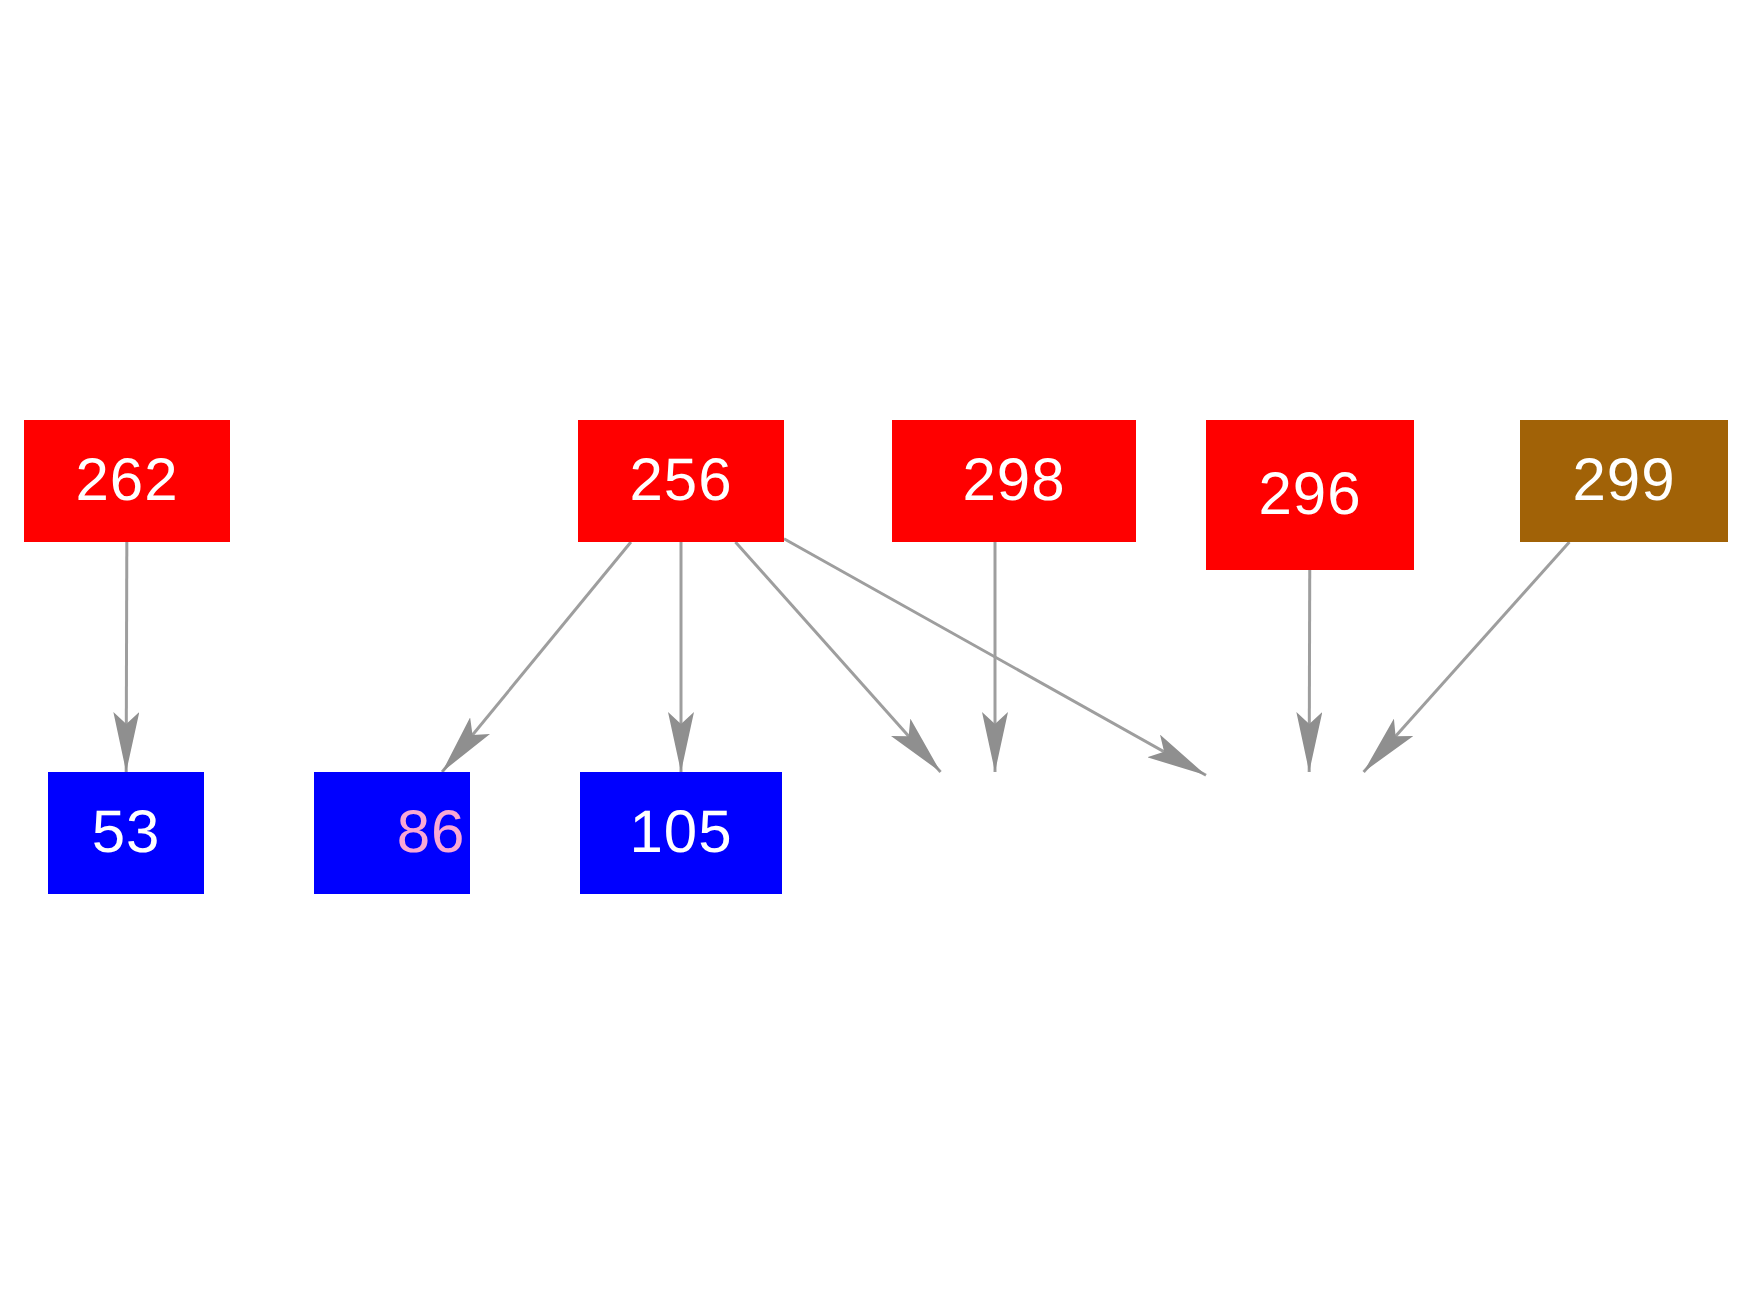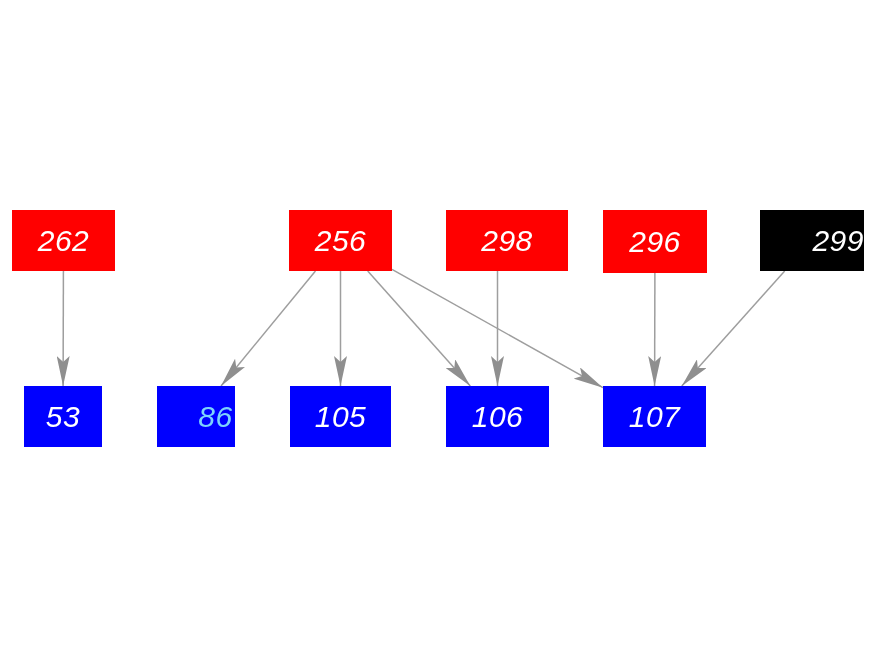--- a/index.html
+++ b/index.html
@@ -22,21 +22,20 @@
     width: 875px;
     height: 656px;
     display: block;
   }
   .nodes-layer {
     position: absolute;
     left: 0;
     top: 0;
     width: 875px;
     height: 656px;
-    font-style: italic;
   }
   .node {
     position: absolute;
     display: flex;
     align-items: center;
     justify-content: center;
     box-sizing: border-box;
   }
   .node span {
     color: #ffffff;
@@ -70,35 +69,29 @@
   <div class="nodes-layer" id="nodes-layer">
       <div class="node" style="left: 12px; top: 210px; width: 103px; height: 61px; background: rgb(255, 0, 0);">
         <span style="color: rgb(255, 255, 255);">262</span>
       </div>
       <div class="node" style="left: 289px; top: 210px; width: 103px; height: 61px; background: rgb(255, 0, 0);">
         <span style="color: rgb(255, 255, 255);">256</span>
       </div>
       <div class="node" style="left: 446px; top: 210px; width: 122px; height: 61px; background: rgb(255, 0, 0);">
         <span style="color: rgb(255, 255, 255);">298</span>
       </div>
-      <div class="node" style="left: 603px; top: 210px; width: 104px; height: 63px; background: rgb(255, 0, 0);">
+      <div class="node" style="left: 603px; top: 210px; width: 104px; height: 75px; background: rgb(255, 0, 0);">
         <span style="color: rgb(255, 255, 255);">296</span>
       </div>
-      <div class="node" style="left: 760px; top: 210px; width: 104px; height: 61px; background: #000000; justify-content: flex-end;">
+      <div class="node" style="left: 760px; top: 210px; width: 104px; height: 61px; background: #a16207;">
         <span style="color: rgb(255, 255, 255);">299</span>
       </div>
       <div class="node" style="left: 24px; top: 386px; width: 78px; height: 61px; background: rgb(0, 0, 255); text-align: center;">
         <span style="color: rgb(255, 255, 255);">53</span>
       </div>
       <div class="node" style="left: 157px; top: 386px; width: 78px; height: 61px; background: rgb(0, 0, 255);">
-        <span style="color: #7dd3fc; margin-left: 39px;">86</span>
+        <span style="color: #f9a8d4; margin-left: 39px;">86</span>
       </div>
       <div class="node" style="left: 290px; top: 386px; width: 101px; height: 61px; background: rgb(0, 0, 255);">
         <span style="color: rgb(255, 255, 255);">105</span>
-      </div>
-      <div class="node" style="left: 446px; top: 386px; width: 103px; height: 61px; background: rgb(0, 0, 255);">
-        <span style="color: rgb(255, 255, 255);">106</span>
-      </div>
-      <div class="node" style="left: 603px; top: 386px; width: 103px; height: 61px; background: rgb(0, 0, 255);">
-        <span style="color: rgb(255, 255, 255);">107</span>
       </div>
     </div>
 </div>
 
 </body></html>

